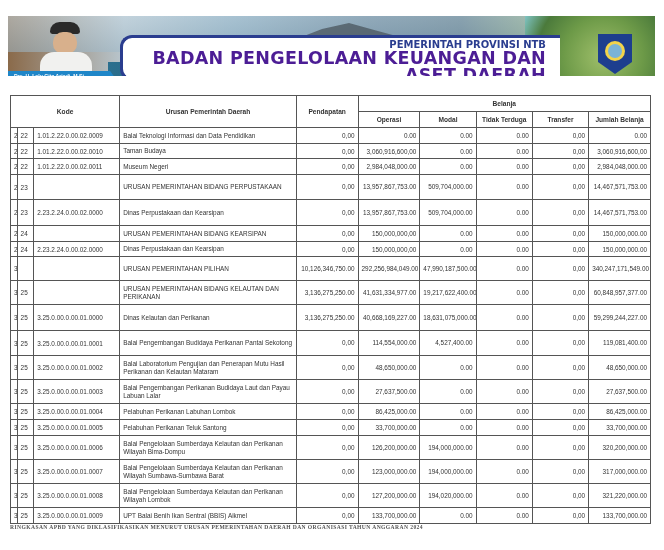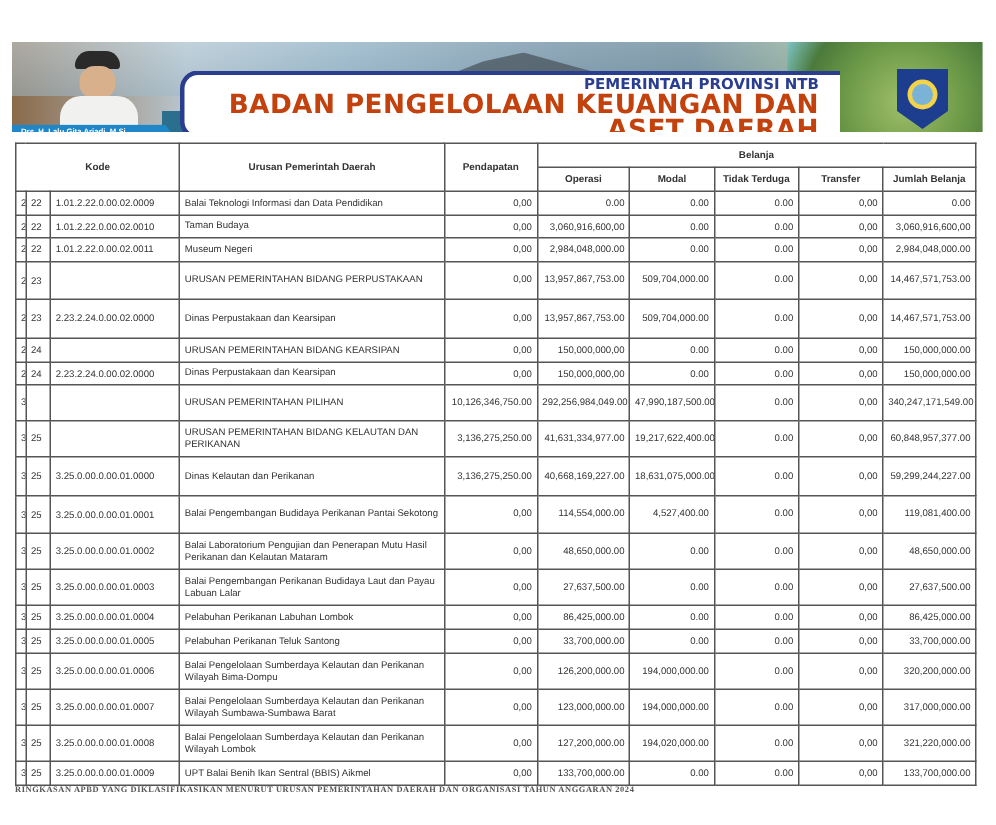--- a/index.html
+++ b/index.html
@@ -1,37 +1,37 @@
 <!DOCTYPE html>
 <html><head>
 <meta charset="utf-8">
 <style>
   html, body { margin:0; padding:0; }
   body { width:664px; height:550px; background:#ffffff; position:relative; overflow:hidden;
          font-family:"Liberation Sans", sans-serif; color:#333; }
-  .banner { position:absolute; left:8px; top:28px; width:647px; height:60px; overflow:hidden;
+  .banner { position:absolute; left:8px; top:16px; width:647px; height:60px; overflow:hidden;
             background:linear-gradient(90deg,#8a6a4a 0%,#b9c7cf 18%,#7fa3b8 35%,#4f6f86 55%,#3d5d6e 70%,#7a9a6a 82%,#5e8a5a 100%); }
   .banner .sky { position:absolute; left:0; top:0; right:0; height:36px;
                  background:linear-gradient(180deg,#c9dbe6 0%,#9fb9c9 100%); opacity:.55; }
   .banner .mount { position:absolute; left:260px; top:4px; width:180px; height:30px;
                    background:#4d5a63; clip-path:polygon(0 100%,30% 30%,45% 10%,60% 35%,100% 100%); opacity:.8; }
   .banner .sea { position:absolute; left:100px; top:46px; width:440px; height:28px;
                  background:linear-gradient(90deg,#2b6f8e,#1c4d68 60%,#3b7f72); }
   .banner .land { position:absolute; right:0; top:0; width:130px; height:74px;
                   background:radial-gradient(circle at 60% 55%,#9fbf6a 0%,#6d9a48 45%,#4b7a3b 75%,#7fc4c4 100%); }
   .person { position:absolute; left:28px; top:4px; width:60px; height:60px; }
   .person .cap { position:absolute; left:14px; top:2px; width:30px; height:12px; background:#2a2a2a; border-radius:12px 12px 3px 3px; }
   .person .face { position:absolute; left:17px; top:12px; width:24px; height:22px; background:#d8b08c; border-radius:10px; }
   .person .suit { position:absolute; left:4px; top:32px; width:52px; height:30px; background:#f1f1ef; border-radius:14px 14px 0 0; }
   .caption { position:absolute; left:0; top:55px; width:116px; height:19px; background:#1f86c8;
              clip-path:polygon(0 0,88% 0,100% 100%,0 100%); color:#fff; font-size:5.2px; line-height:7px; padding:2px 0 0 6px; box-sizing:border-box; font-weight:bold; }
   .titlebox { position:absolute; left:112px; top:19px; width:440px; height:46px; background:#fff;
               border:3px solid #2a3d8f; border-right:none; border-radius:12px 0 0 12px; box-sizing:border-box; text-align:right; padding-right:14px; }
   .t-sub { font-size:10px; font-weight:bold; color:#2a3d8f; line-height:11px; margin-top:1px; font-family:"DejaVu Sans", sans-serif; }
-  .t-main { font-size:17.5px; font-weight:bold; color:#c2410c; line-height:17px; letter-spacing:.3px; font-family:"DejaVu Sans", sans-serif; }
+  .t-main { font-size:17.5px; font-weight:bold; color:#4c1d95; line-height:17px; letter-spacing:.3px; font-family:"DejaVu Sans", sans-serif; }
   .t-addr { font-size:5.6px; font-weight:bold; color:#333; line-height:6.5px; }
   .emblem { position:absolute; left:590px; top:18px; width:34px; height:40px; background:#1d3e8e;
             clip-path:polygon(0 0,100% 0,100% 70%,50% 100%,0 70%); }
   .emblem .ring { position:absolute; left:7px; top:7px; width:20px; height:20px; border-radius:50%; background:#f2d34a; }
   .emblem .inner { position:absolute; left:10px; top:10px; width:14px; height:14px; border-radius:50%; background:#7bb3d6; }
 
   table.apbd { position:absolute; left:10px; top:95px; width:641px; border-collapse:collapse; table-layout:fixed;
                font-size:6.4px; color:#333; }
   table.apbd td, table.apbd th { border:1px solid #555; padding:0 3px; overflow:hidden; }
   table.apbd th { font-weight:bold; font-size:6.6px; text-align:center; height:15px; }

